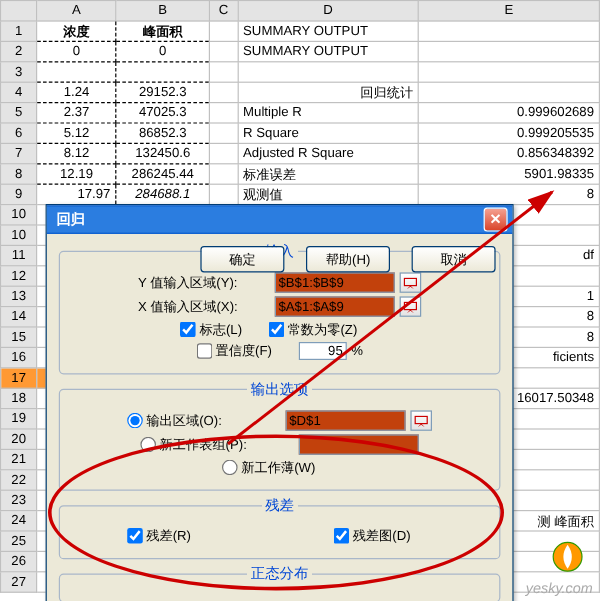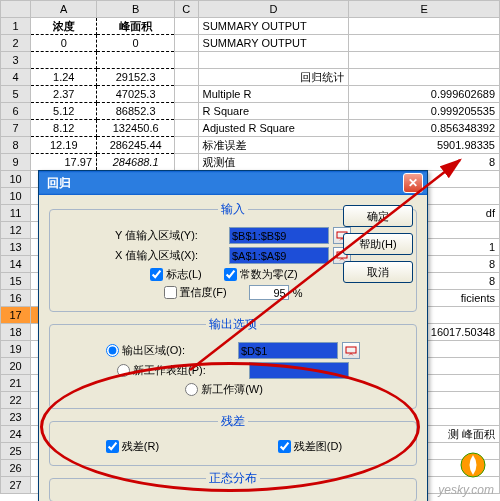--- a/index.html
+++ b/index.html
@@ -18,26 +18,26 @@
 
 .dialog { position: absolute; top: 170px; left: 38px; width: 390px; background: #ece9d8; border: 1px solid #003c74; box-shadow: 2px 2px 4px rgba(0,0,0,0.3); }
 .titlebar { background: linear-gradient(to bottom, #0a5bcb, #2b7de0 8%, #2b7de0 92%, #0a5bcb); height: 24px; display: flex; align-items: center; padding: 0 4px 0 8px; color: #fff; font-weight: bold; font-size: 12px; }
 .titlebar .spacer { flex: 1; }
 .closebtn { width: 20px; height: 20px; background: linear-gradient(to bottom,#f5a191,#d9442a); border: 1px solid #fff; border-radius: 3px; color: #fff; display:flex; align-items:center; justify-content:center; font-weight:bold; font-size:12px; cursor:pointer; }
 .dlgbody { padding: 6px 10px 10px 10px; position: relative; }
 fieldset { border: 1px solid #a9b7c9; border-radius: 4px; margin-bottom: 4px; padding: 6px 8px 8px 8px; }
 legend { color: #0046d5; padding: 0 3px; font-size: 12px; text-align: center; }
 .row { display: flex; align-items: center; margin: 3px 0; gap: 4px; justify-content: center; }
 .lbl { width: 110px; color: #000; }
-input.ref { width: 100px; height: 17px; border: 1px solid #7f9db9; background: #1d4ed8; font-size: 11px; padding: 0 2px; }
+input.ref { width: 100px; height: 17px; border: 1px solid #7f9db9; background: #c2410c; font-size: 11px; padding: 0 2px; }
 .refbtn { width: 18px; height: 17px; border: 1px solid #7f9db9; background: linear-gradient(#fff,#e3e3e3); display:flex; align-items:center; justify-content:center; cursor:pointer; }
 .refbtn svg { width:12px; height:10px; }
 input[type=checkbox], input[type=radio] { margin-right: 3px; vertical-align: middle; }
 .cb { display: inline-flex; align-items: center; margin-right: 18px; }
-.btns { position: absolute; right: 14px; top: 10px; display: flex; flex-direction: column; gap: 6px; }
+.btns { position: absolute; right: 14px; top: 10px; display: flex; flex-direction: row; gap: 18px; }
 .btn { width: 70px; height: 22px; background: linear-gradient(#fff,#ece9d8); border: 1px solid #003c74; border-radius: 3px; font-size: 11px; cursor:pointer; }
 .pct { width: 40px; height: 15px; border: 1px solid #7f9db9; background:#fff; font-size:11px; text-align:right; padding-right:2px; }
 
 .redcircle { position: absolute; border: 3px solid #c00; border-radius: 50% / 50%; pointer-events: none; }
 .arrow { position: absolute; pointer-events: none; }
 
 .watermark { position:absolute; bottom:4px; right:6px; font-size:12px; color:#aaa; font-style:italic; }
 .logo { position:absolute; bottom:20px; right:10px; }
 </style>
 </head>

